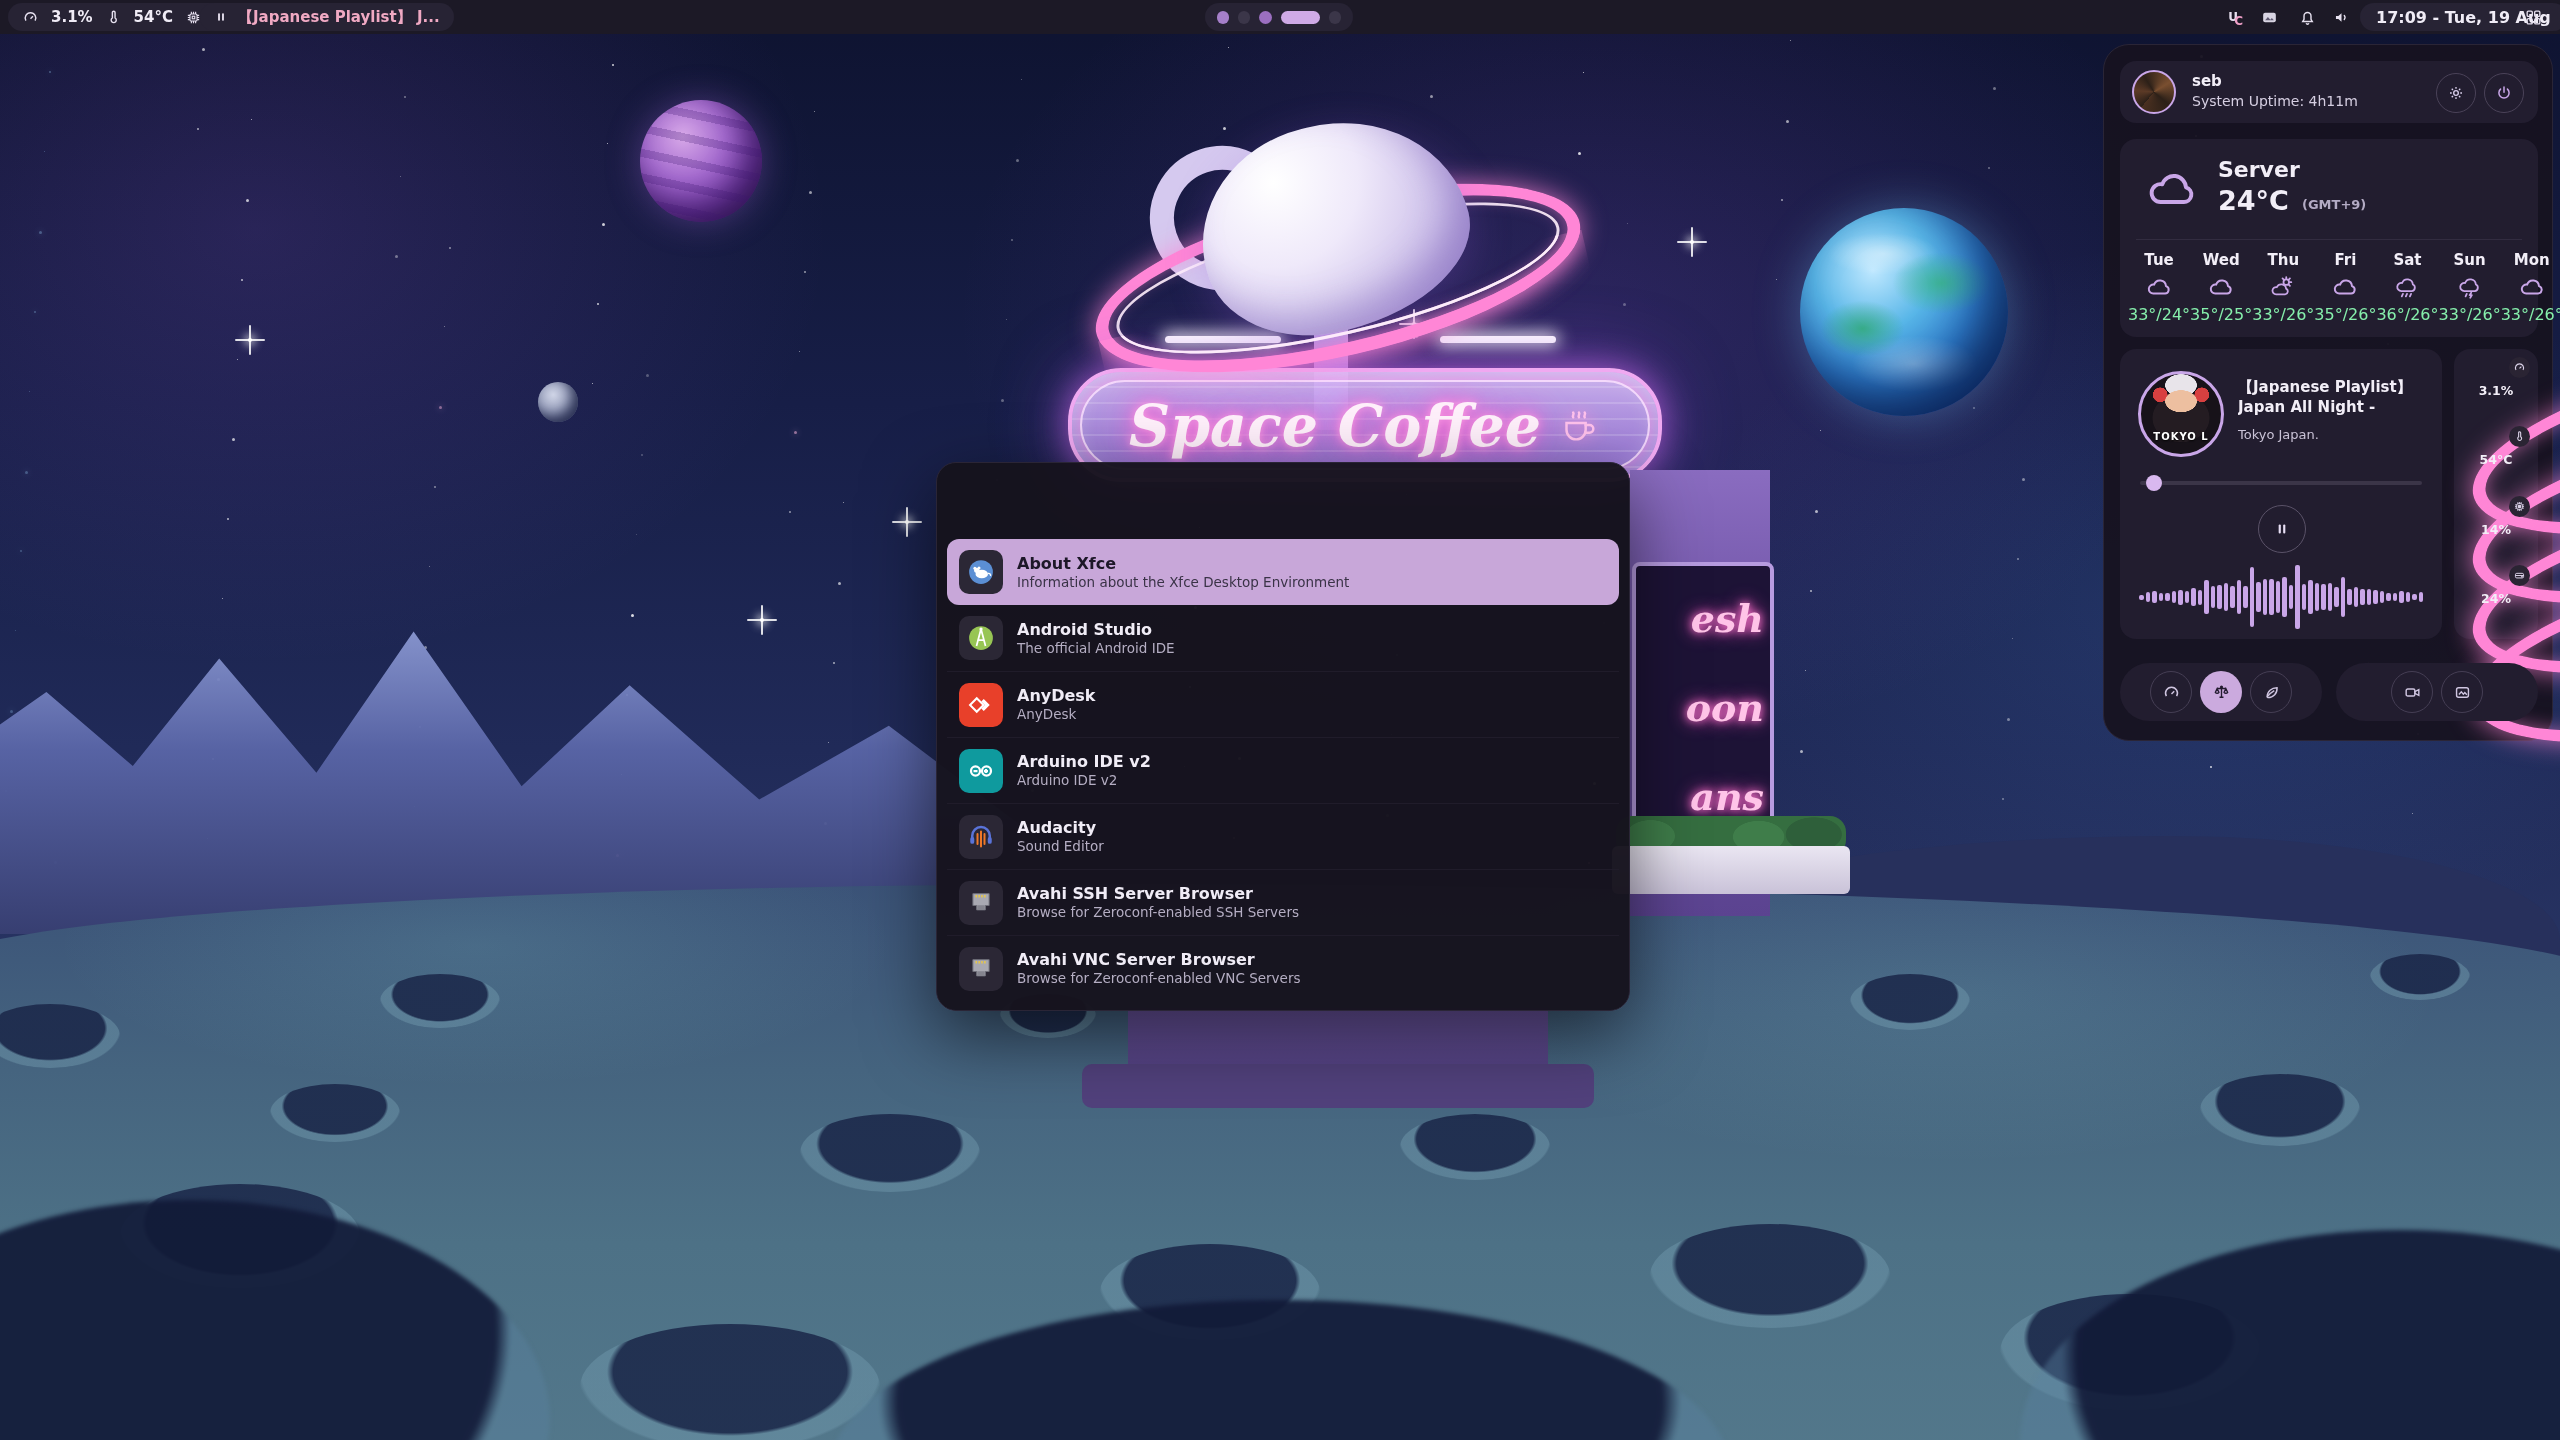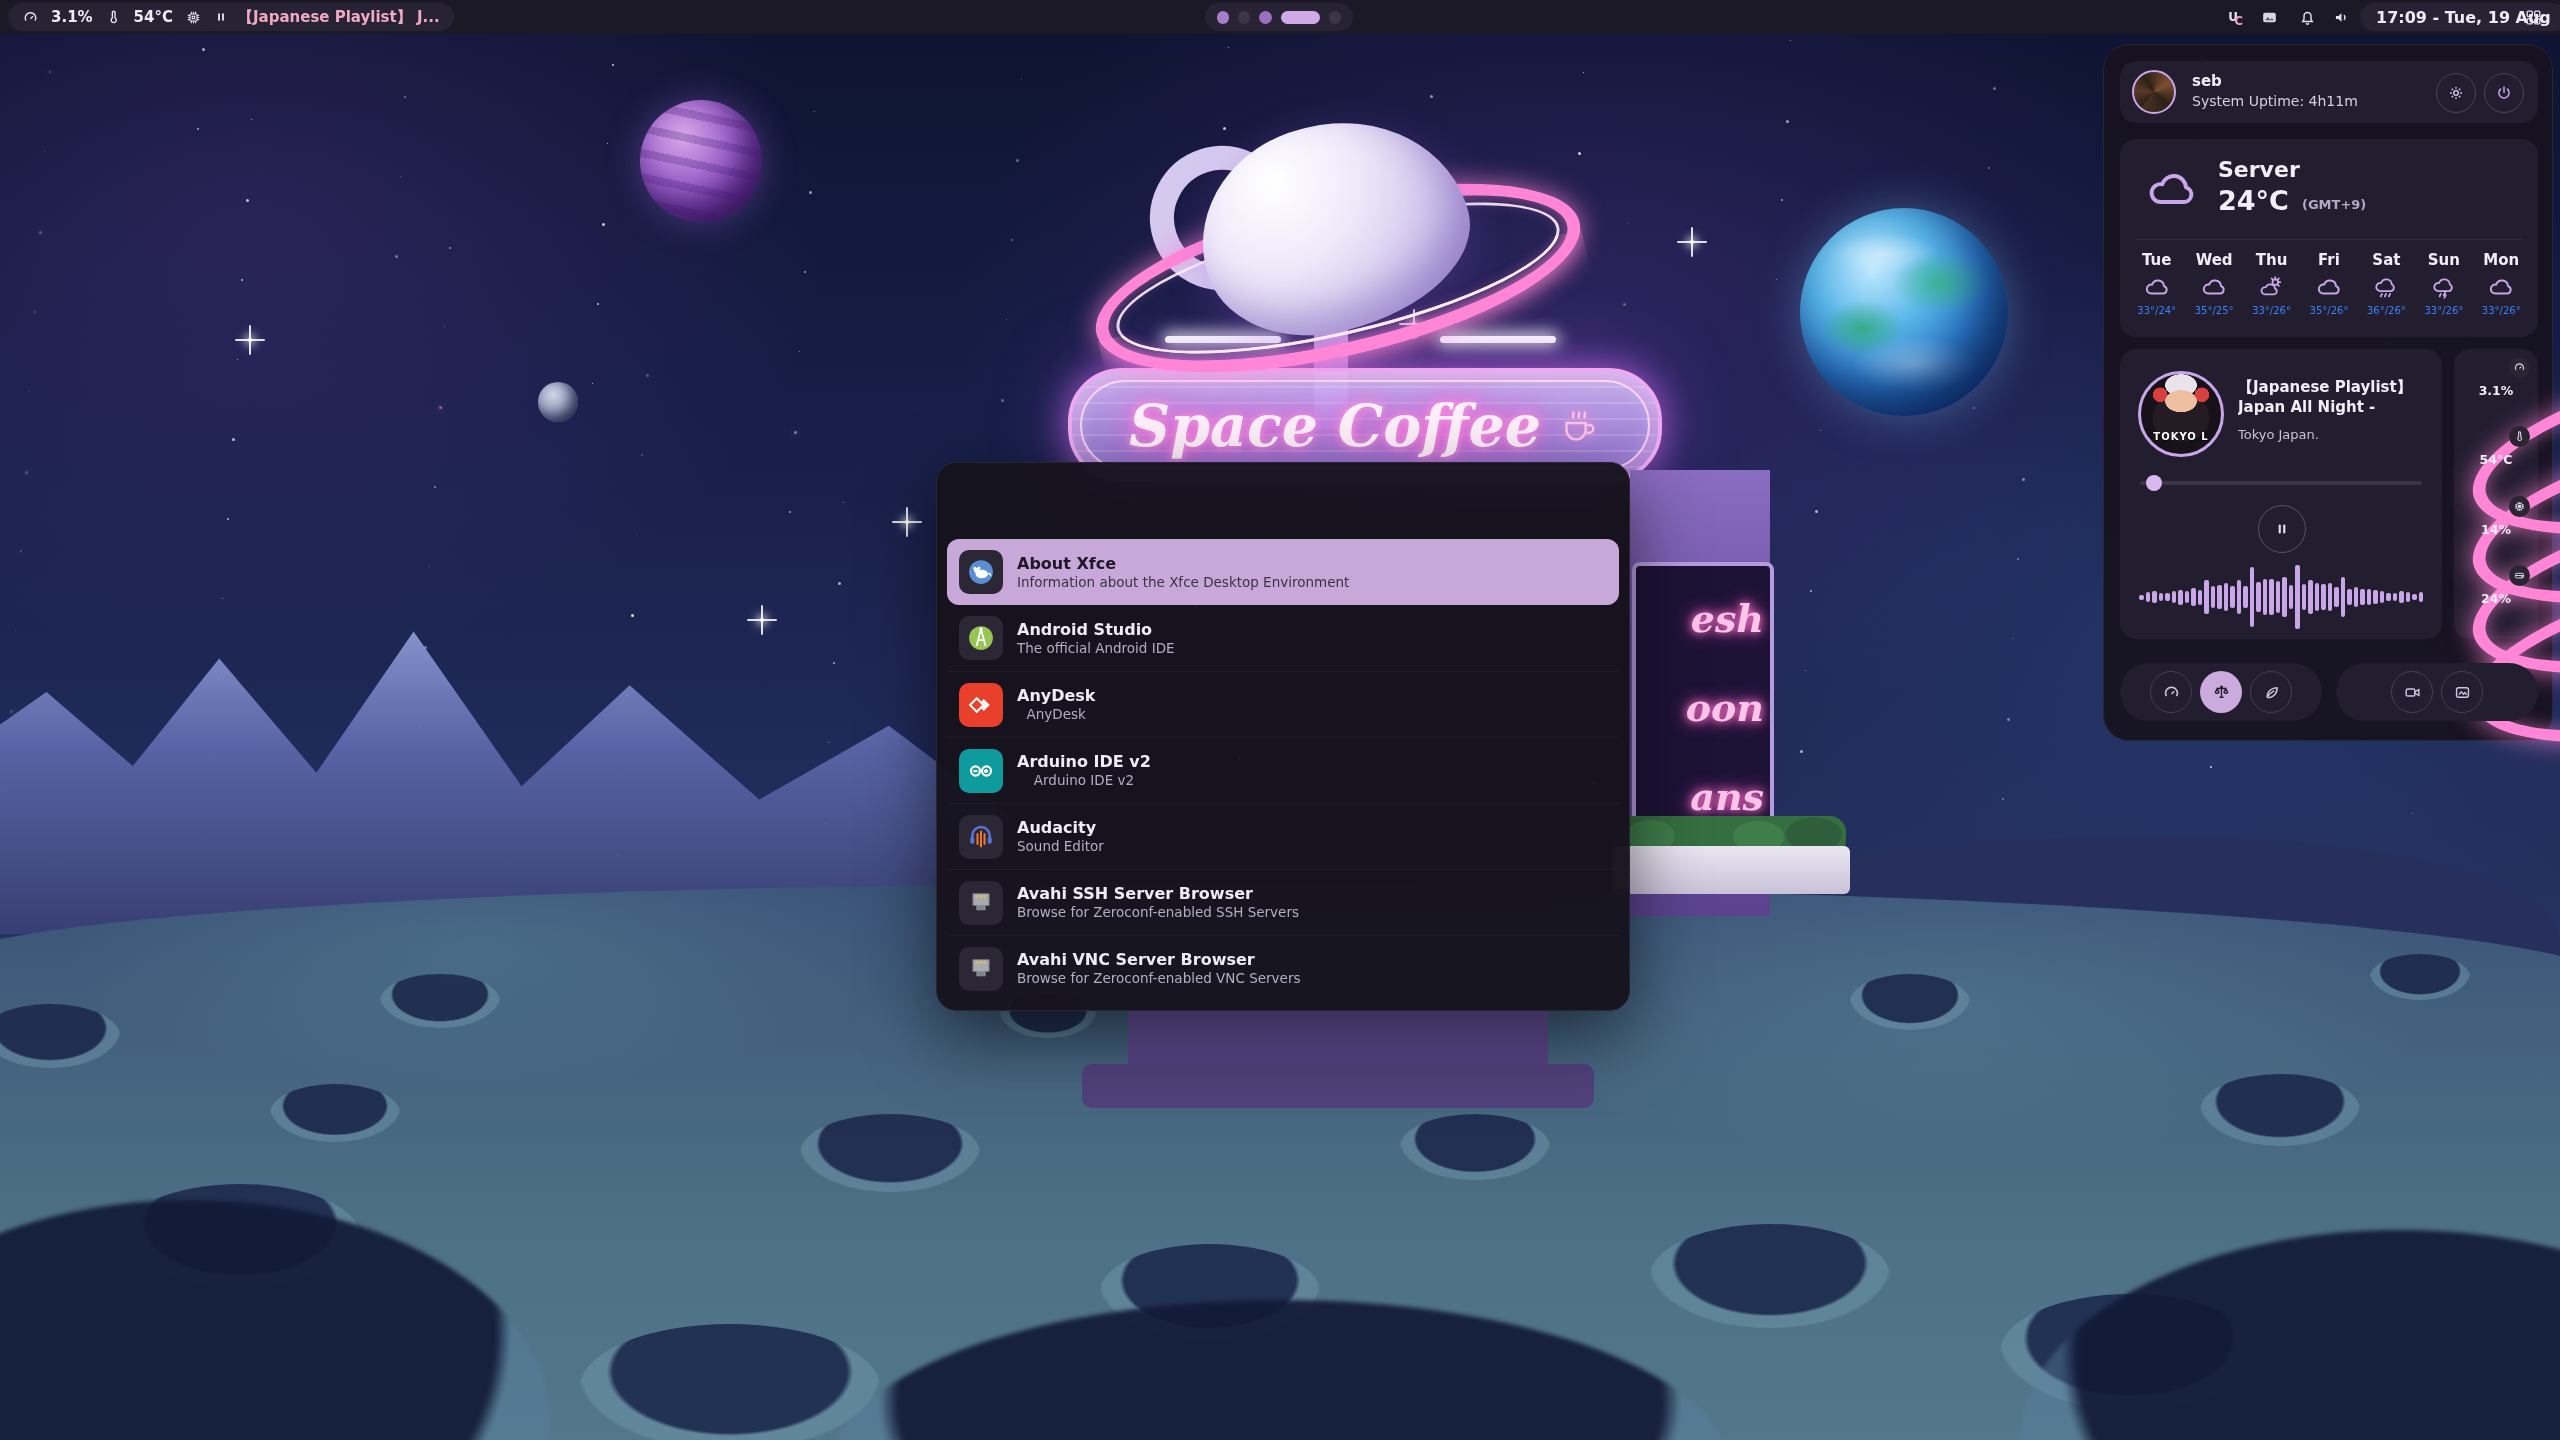--- a/index.html
+++ b/index.html
@@ -139,21 +139,21 @@
   .app-row{height:66px;display:flex;align-items:center;padding:0 12px;box-sizing:border-box;}
   .app-row+.app-row{border-top:1px solid #201c2a;}
   .app-row.sel{background:#c8a7d9;border-radius:12px;border-top:none;}
   .app-row.sel+.app-row{border-top:none;}
   .app-icon{width:44px;height:44px;border-radius:10px;background:#2b2735;margin-right:14px;
     display:flex;align-items:center;justify-content:center;flex:0 0 auto;}
   .app-icon svg{width:30px;height:30px;}
   .app-icon.red{background:#e8402a;}
   .app-icon.teal{background:#0f9a9e;}
   .app-title{font-size:16px;font-weight:bold;color:#f0ecf6;line-height:1.25;}
-  .app-sub{font-size:13.5px;color:#b5aec3;line-height:1.25;text-align:center;}
+  .app-sub{font-size:13.5px;color:#b5aec3;line-height:1.25;}
   .sel .app-title{color:#1d1728;}
   .sel .app-sub{color:#3a3347;}
 
   
   #panel{position:absolute;left:2103px;top:44px;width:450px;height:697px;z-index:45;
     background:rgba(23,19,32,.96);border:1px solid #2a2536;border-radius:26px;box-sizing:border-box;}
   .card{position:absolute;background:#221d2f;border-radius:16px;box-sizing:border-box;}
   #user-card{left:16px;top:16px;width:418px;height:62px;}
   #avatar{position:absolute;left:12px;top:9px;width:44px;height:44px;border-radius:50%;
     border:2px solid #c9a6e8;box-sizing:border-box;
@@ -166,21 +166,21 @@
   #weather-card{left:16px;top:94px;width:418px;height:198px;}
   #w-cloud{position:absolute;left:22px;top:24px;width:60px;height:52px;color:#c9a6e8;}
   #w-city{position:absolute;left:98px;top:18px;font-size:22px;font-weight:bold;}
   #w-temp{position:absolute;left:98px;top:46px;font-size:27px;font-weight:bold;}
   #w-tz{position:absolute;left:182px;top:58px;font-size:13px;color:#b3abc4;font-weight:bold;}
   #w-div{position:absolute;left:16px;right:16px;top:100px;height:1px;background:#322c40;}
   #forecast{position:absolute;left:8px;right:8px;top:112px;display:grid;grid-template-columns:repeat(7,1fr);}
   .fc-cell{display:flex;flex-direction:column;align-items:center;gap:5px;}
   .fc-day{font-size:15px;font-weight:bold;}
   .fc-ic{width:30px;height:26px;color:#c9a6e8;}
-  .fc-temps{font-size:10px;color:#3b82f6;white-space:nowrap;}
+  .fc-temps{font-size:16px;color:#86efac;white-space:nowrap;}
   #music-card{left:16px;top:304px;width:322px;height:290px;}
   #album{position:absolute;left:18px;top:22px;width:86px;height:86px;border-radius:50%;
     border:3px solid #c9a6e8;box-sizing:border-box;overflow:hidden;
     background:
       radial-gradient(26px 18px at 50% 34%,#edbfa0 0 60%,transparent 62%),
       radial-gradient(12px 12px at 24% 26%,#d84040 0 60%,transparent 62%),
       radial-gradient(12px 12px at 76% 26%,#d84040 0 60%,transparent 62%),
       radial-gradient(26px 18px at 50% 14%,#e8e4ea 0 60%,transparent 62%),
       radial-gradient(40px 34px at 50% 55%,#241c22 0 70%,transparent 72%),#171219;}
   #album-label{position:absolute;left:0;right:0;bottom:12px;text-align:center;font-size:10px;

